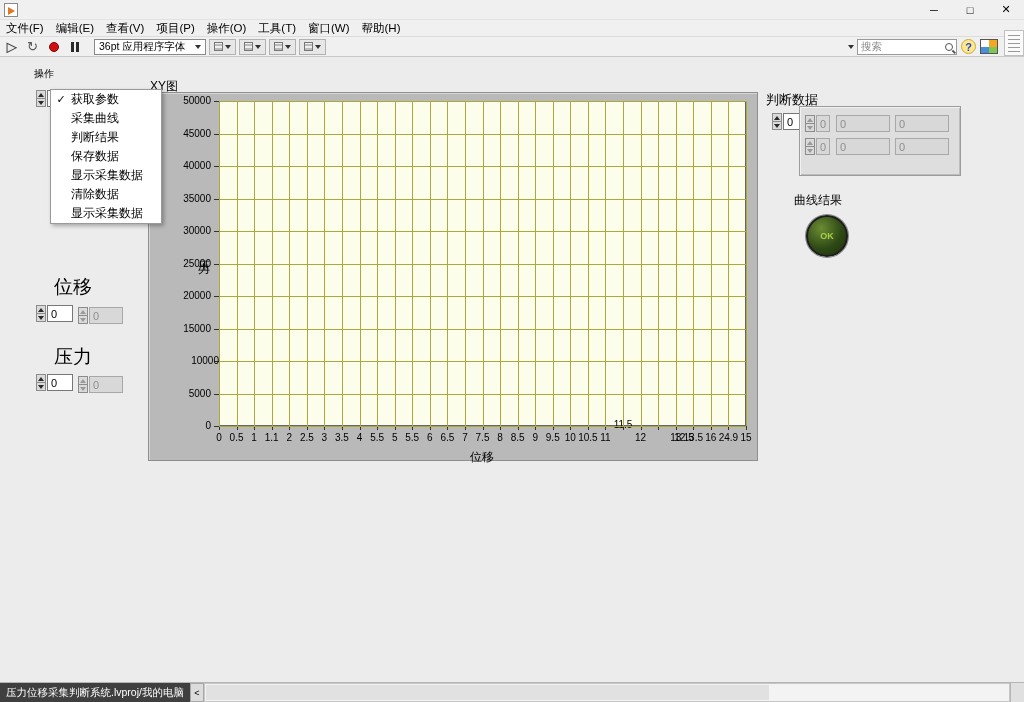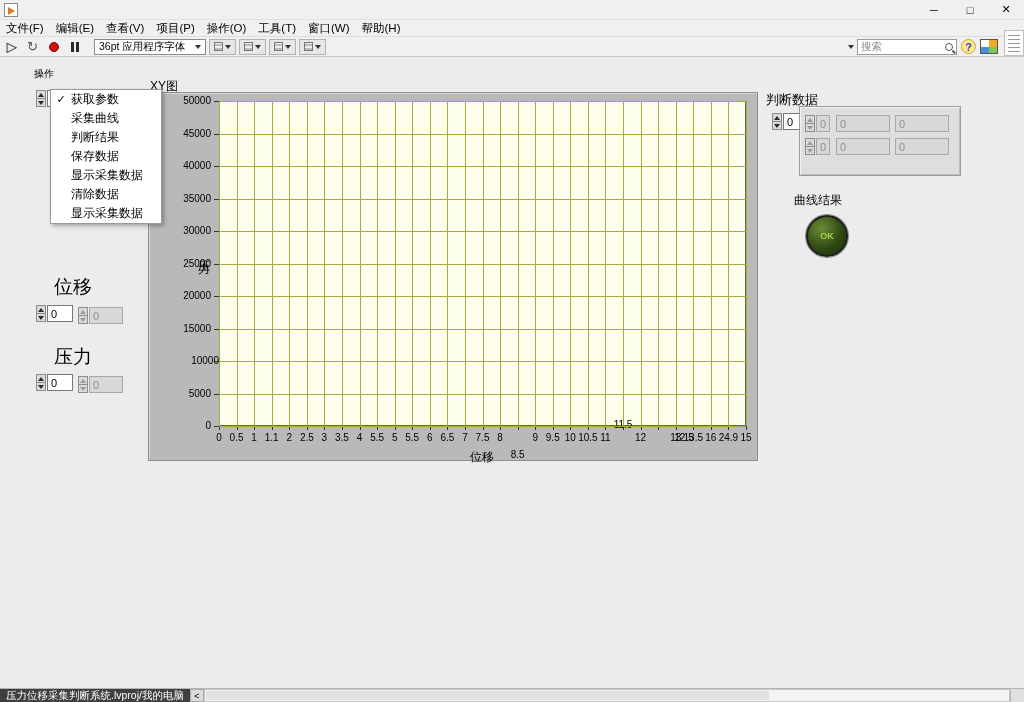--- a/index.html
+++ b/index.html
@@ -82,21 +82,21 @@
   .arr-row { display:flex; gap:5px; margin-bottom:6px; }
   .arr-cell { width:54px; height:17px; border:1px solid #a8a8a8; background:#d8d8d8; color:#8f8f8f; font-size:11px; display:flex; align-items:center; padding:0 3px; }
 
   
   .led { position:absolute; left:806px; top:215px; width:42px; height:42px; border-radius:50%;
          background:radial-gradient(circle at 35% 30%, #6d8c34, #2f4a15 55%, #1b2d0a);
          border:2px solid #1d1d1d; box-shadow:0 0 0 1px #8a8a8a; display:flex; align-items:center; justify-content:center; }
   .led-text { color:#a9cf4a; font-size:9px; font-weight:bold; }
 
   
-  .statusbar { position:absolute; left:0; right:0; bottom:0; height:14px; background:#e9e9e9; border-top:1px solid #b5b5b5; display:flex; align-items:stretch; font-size:10.5px;margin-top:41px; }
+  .statusbar { position:absolute; left:0; right:0; bottom:0; height:20px; background:#e9e9e9; border-top:1px solid #b5b5b5; display:flex; align-items:stretch; font-size:10.5px;margin-top:41px; }
   .proj-tab { background:#3f3f3f; color:#fff; padding:0 6px; display:flex; align-items:center; white-space:nowrap; }
   .scroll-left { width:14px; background:#dcdcdc; border:1px solid #a8a8a8; display:flex; align-items:center; justify-content:center; font-size:9px; }
   .scroll-track { flex:1; background:#f3f3f3; border:1px solid #c6c6c6; position:relative; }
   .scroll-thumb { position:absolute; left:1px; top:1px; bottom:1px; width:70%; background:#e1e1e1; }
   .sb-corner { width:14px; background:#e0e0e0; border-left:1px solid #b5b5b5; }
 </style>
 </head>
 <body>
 
 <div class="titlebar">
@@ -265,21 +265,21 @@
     <div class="tick-x" style="left: 315.933px; top: 333px;"></div>
     <div class="xlab" style="left: 300.933px; top: 339px;">7</div>
     <div class="grid-v" style="left: 333.5px; top: 8px; height: 325px;"></div>
     <div class="tick-x" style="left: 333.5px; top: 333px;"></div>
     <div class="xlab" style="left: 318.5px; top: 339px;">7.5</div>
     <div class="grid-v" style="left: 351.067px; top: 8px; height: 325px;"></div>
     <div class="tick-x" style="left: 351.067px; top: 333px;"></div>
     <div class="xlab" style="left: 336.067px; top: 339px;">8</div>
     <div class="grid-v" style="left: 368.633px; top: 8px; height: 325px;"></div>
     <div class="tick-x" style="left: 368.633px; top: 333px;"></div>
-    <div class="xlab" style="left: 353.633px; top: 356px;">8.5</div>
+    <div class="xlab" style="left: 353.633px; top: 339px;">8.5</div>
     <div class="grid-v" style="left: 386.2px; top: 8px; height: 325px;"></div>
     <div class="tick-x" style="left: 386.2px; top: 333px;"></div>
     <div class="xlab" style="left: 371.2px; top: 339px;">9</div>
     <div class="grid-v" style="left: 403.767px; top: 8px; height: 325px;"></div>
     <div class="tick-x" style="left: 403.767px; top: 333px;"></div>
     <div class="xlab" style="left: 388.767px; top: 339px;">9.5</div>
     <div class="grid-v" style="left: 421.333px; top: 8px; height: 325px;"></div>
     <div class="tick-x" style="left: 421.333px; top: 333px;"></div>
     <div class="xlab" style="left: 406.333px; top: 339px;">10</div>
     <div class="grid-v" style="left: 438.9px; top: 8px; height: 325px;"></div>

